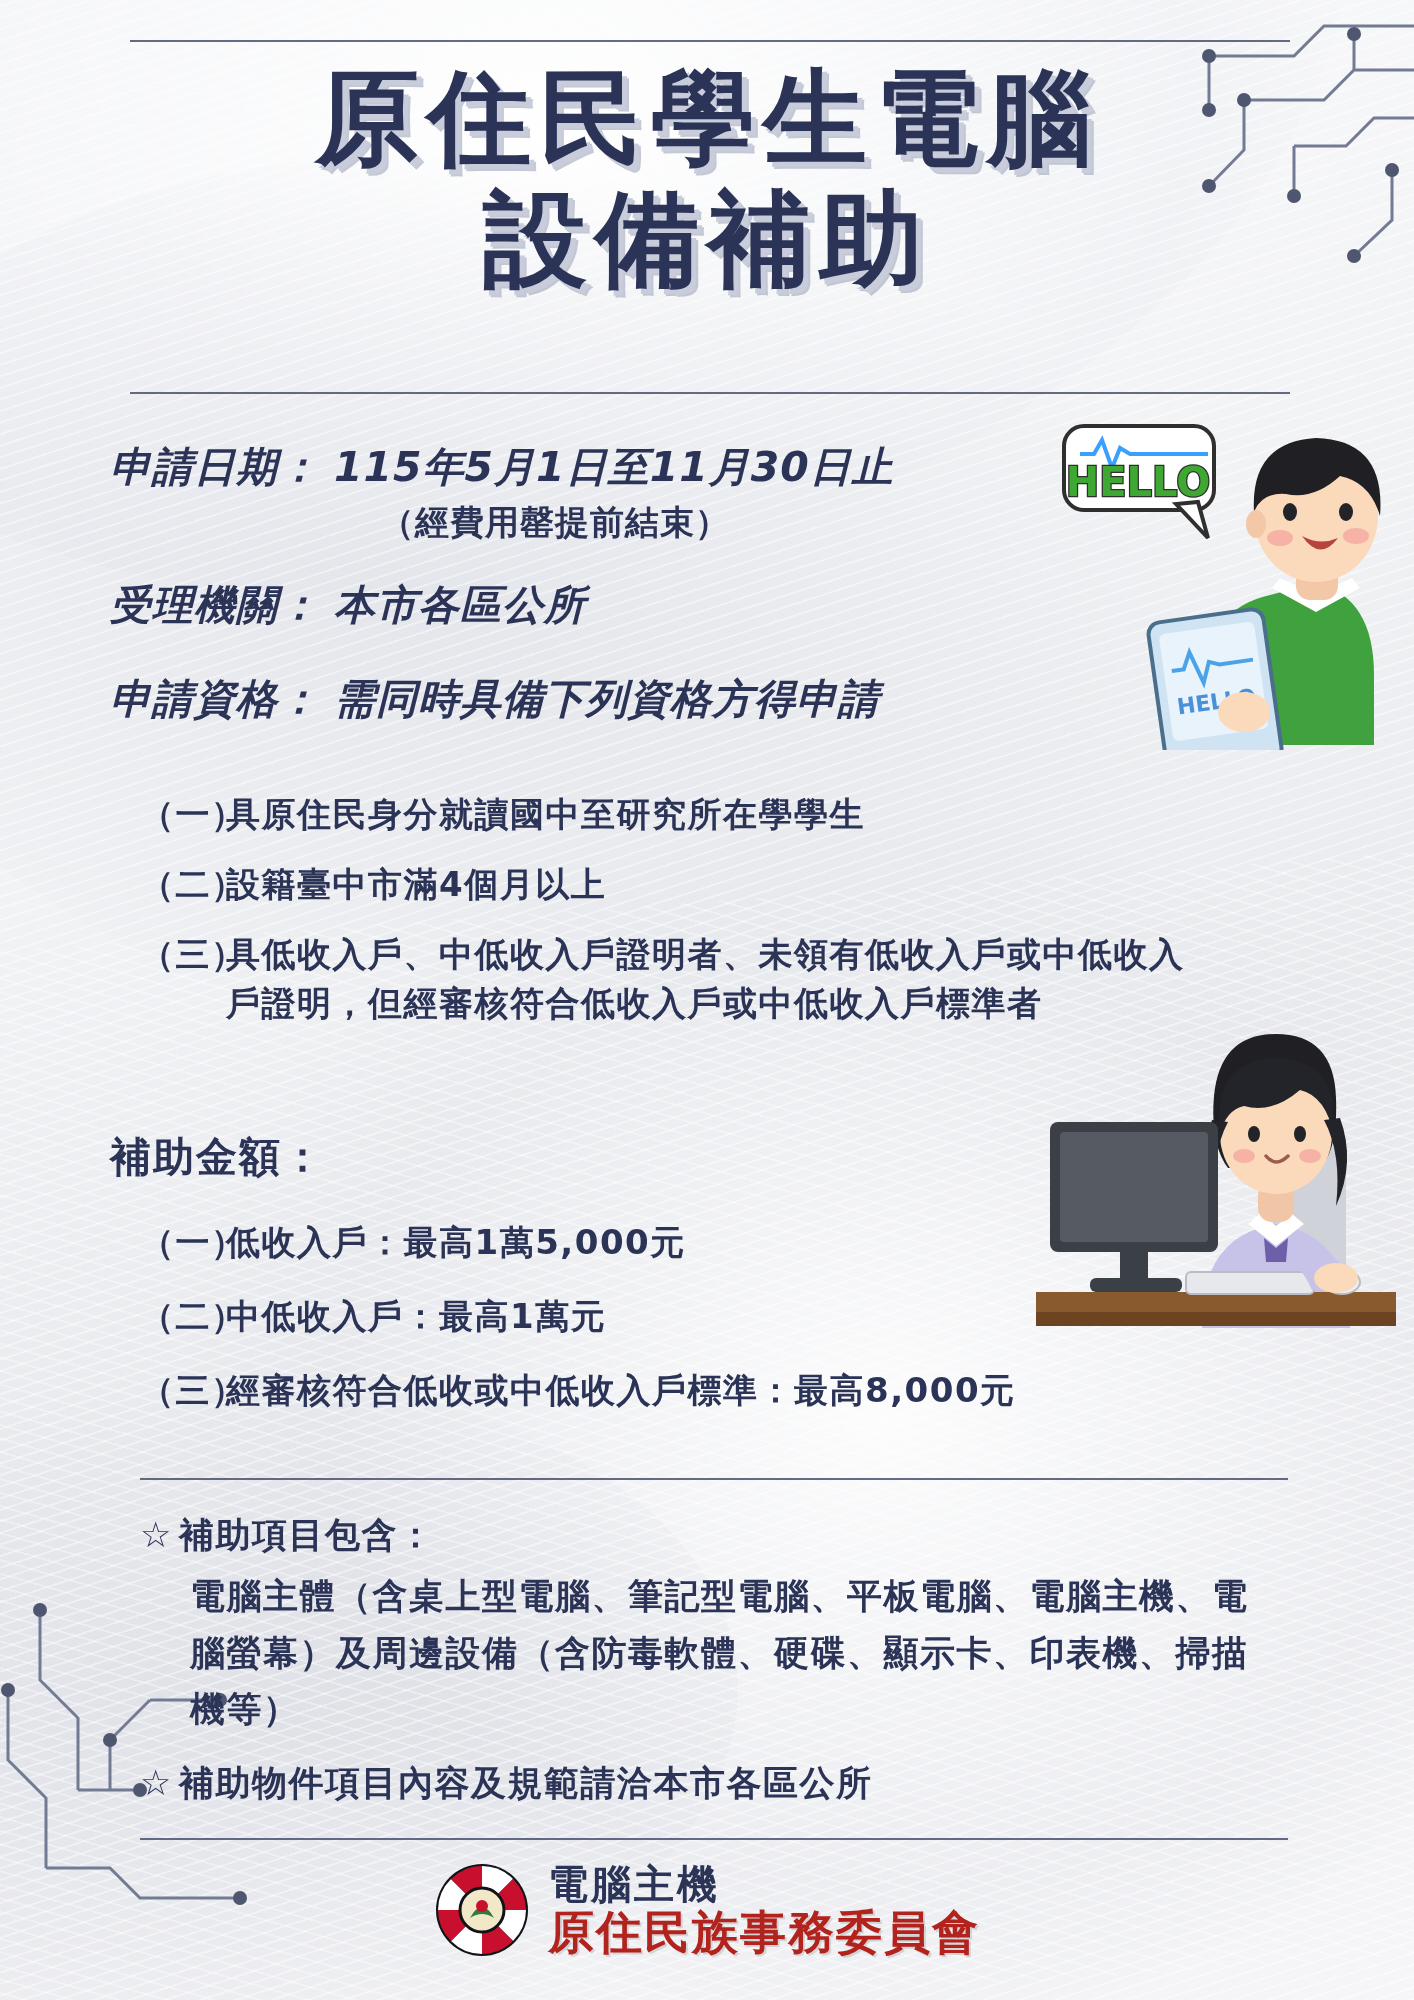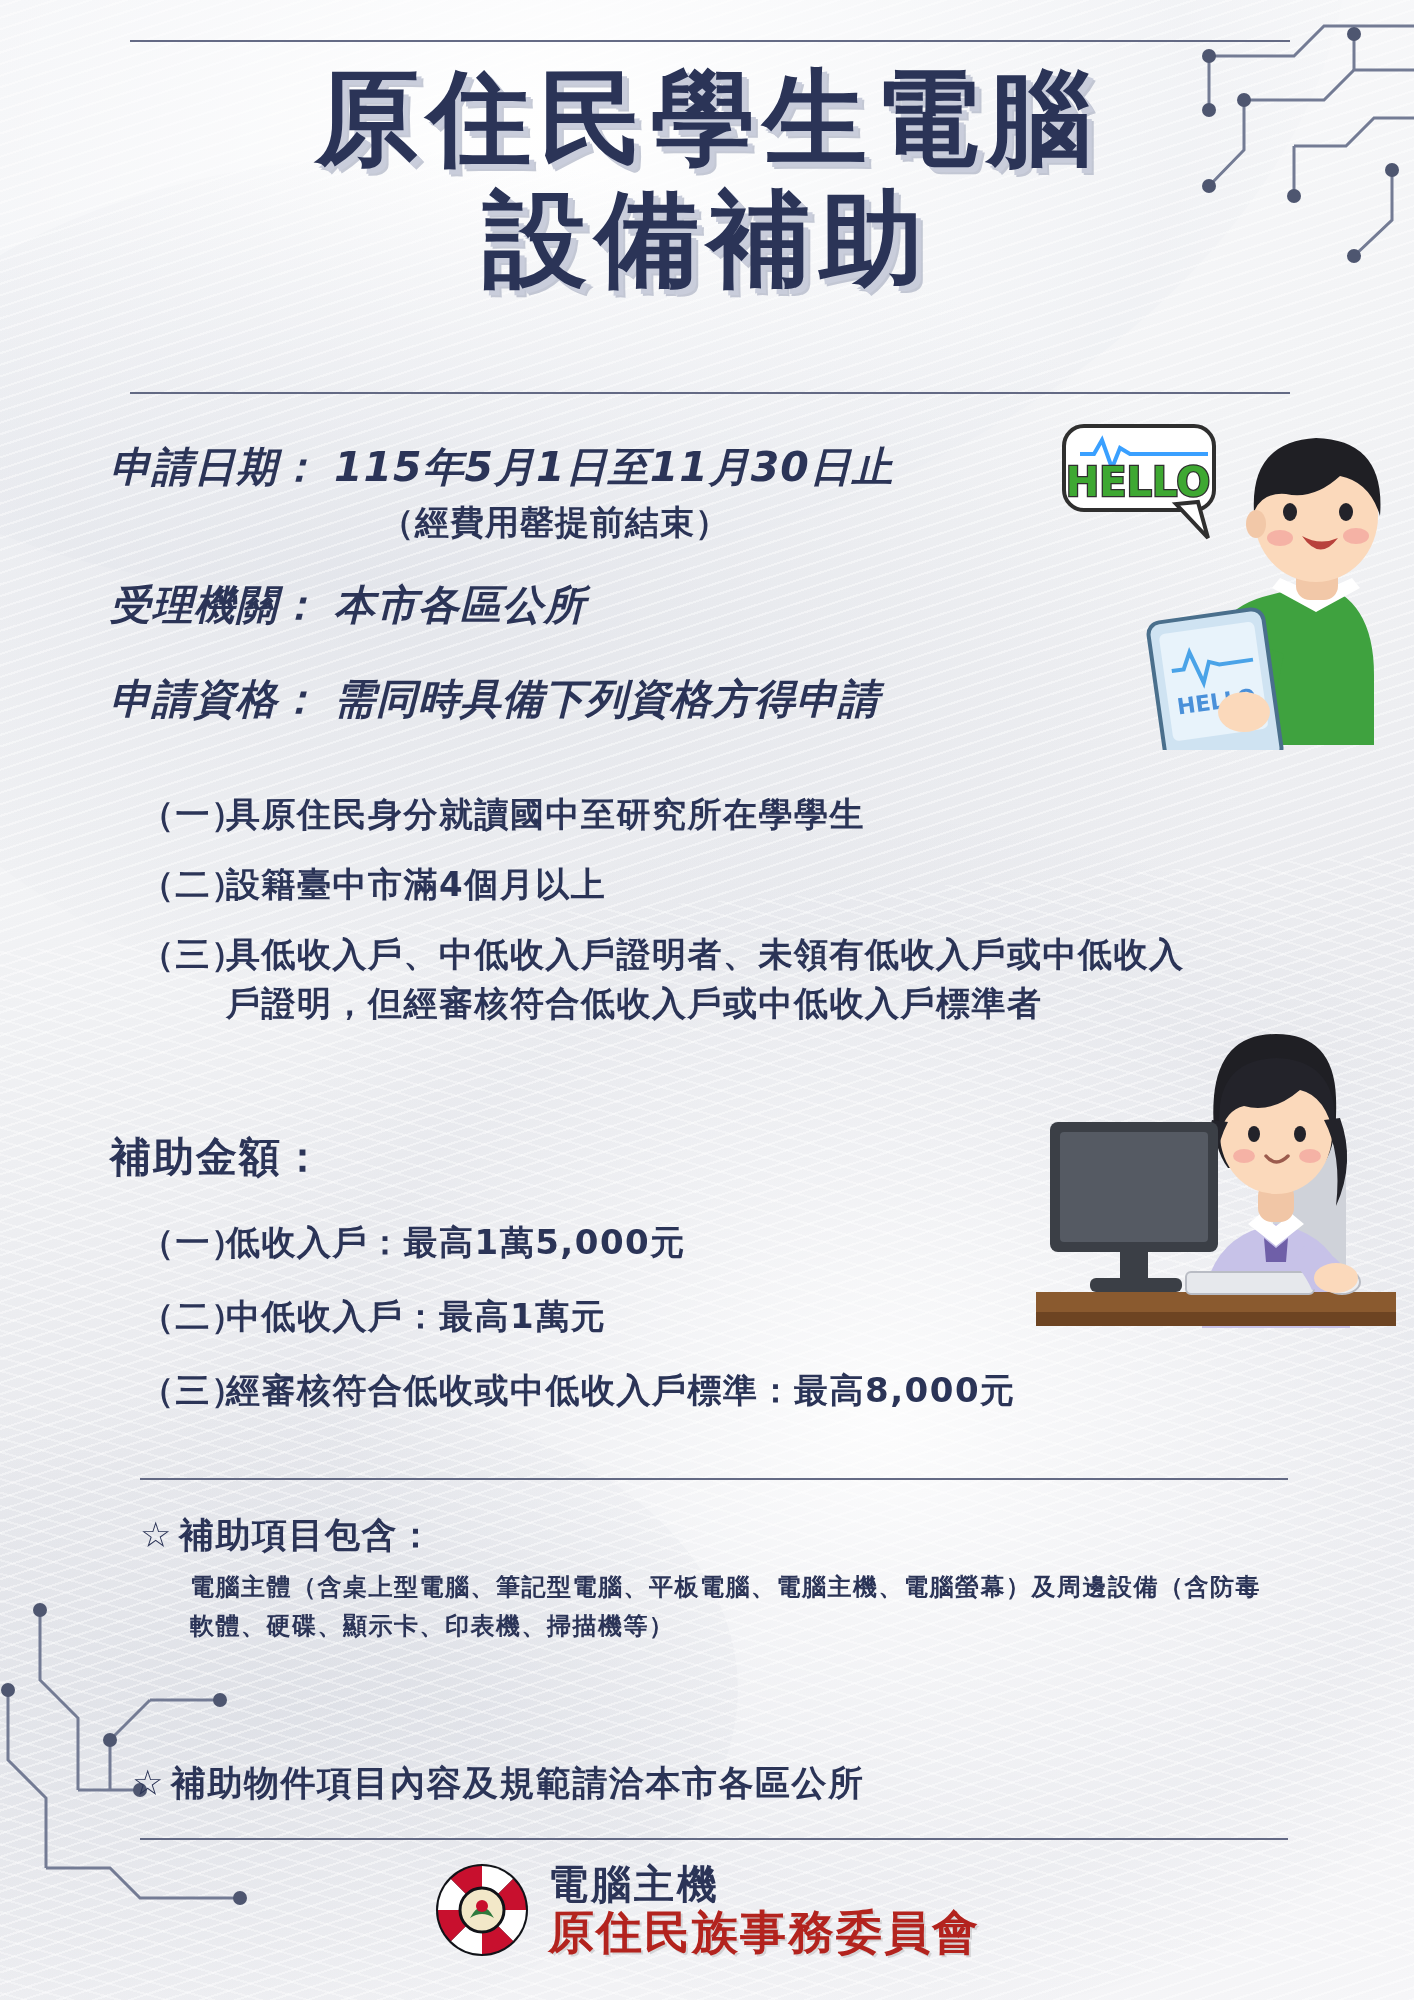--- a/index.html
+++ b/index.html
@@ -156,21 +156,21 @@
     position: absolute;
     font-weight: 700;
     font-size: 35px;
     letter-spacing: 1.5px;
     line-height: 1.55;
   }
   .star-line .star { margin-right: 6px; }
   .star-body {
     position: absolute;
     font-weight: 700;
-    font-size: 24px;
+    font-size: 35px;
     letter-spacing: 1.5px;
     line-height: 1.62;
     width: 1080px;
   }
 
   
   .illus-boy { position: absolute; right: 26px; top: 420px; width: 330px; height: 330px; }
   .illus-woman { position: absolute; right: 18px; top: 1010px; width: 360px; height: 330px; }
 
   
@@ -391,21 +391,21 @@
     </div>
     <div class="list-item" style="left:140px; top:1366px;">
       <span class="num">（三）</span><span>經審核符合低收或中低收入戶標準：最高8,000元</span>
     </div>
 
     <div class="star-line" style="left:140px; top:1508px;">
       <span class="star">☆</span><span>補助項目包含：</span>
     </div>
     <div class="star-body" style="left:190px; top:1568px;">電腦主體（含桌上型電腦、筆記型電腦、平板電腦、電腦主機、電腦螢幕）及周邊設備（含防毒軟體、硬碟、顯示卡、印表機、掃描機等）</div>
 
-    <div class="star-line" style="left:132px; top:1756px;">
+    <div class="star-line" style="left:140px; top:1756px;">
       <span class="star">☆</span><span>補助物件項目內容及規範請洽本市各區公所</span>
     </div>
   </div>
 
   <div class="footer">
     <svg width="96" height="96" viewBox="0 0 96 96">
       <circle cx="48" cy="48" r="46" fill="#111318"></circle>
       <g>
         <path d="M48 48 L48 4 A44 44 0 0 1 79 17 Z" fill="#ffffff"></path>
         <path d="M48 48 L79 17 A44 44 0 0 1 92 48 Z" fill="#c8102e"></path>

